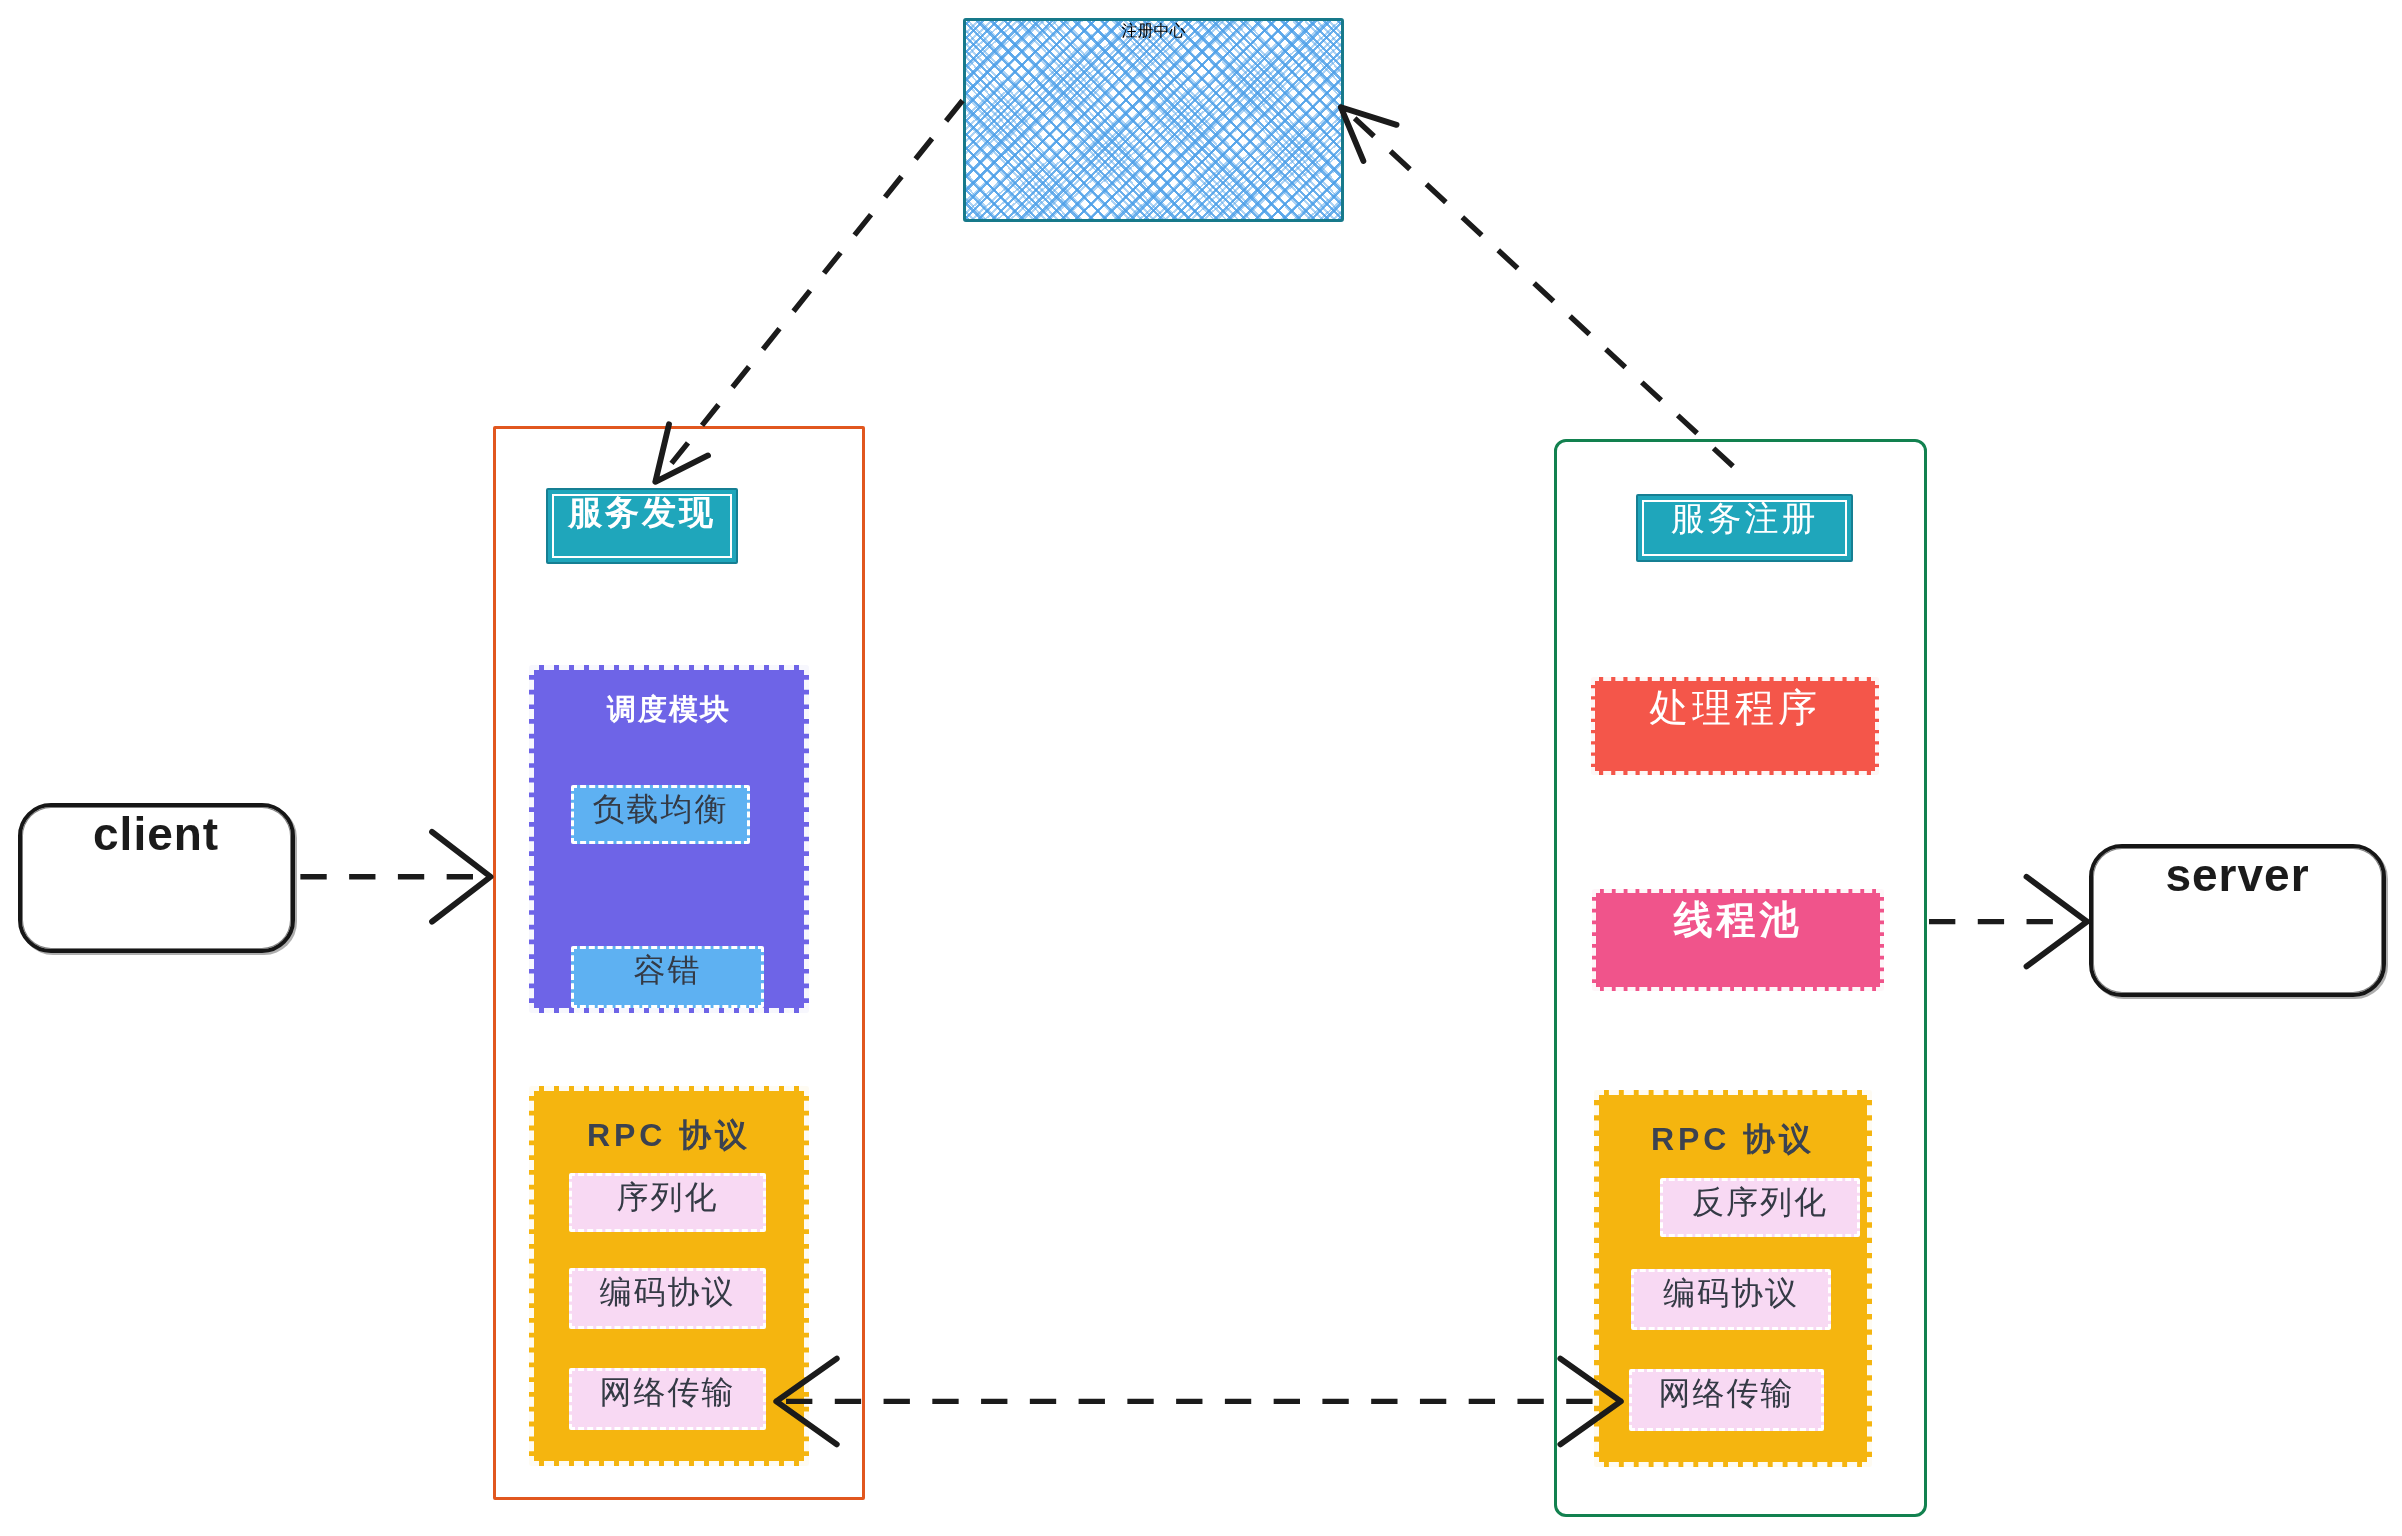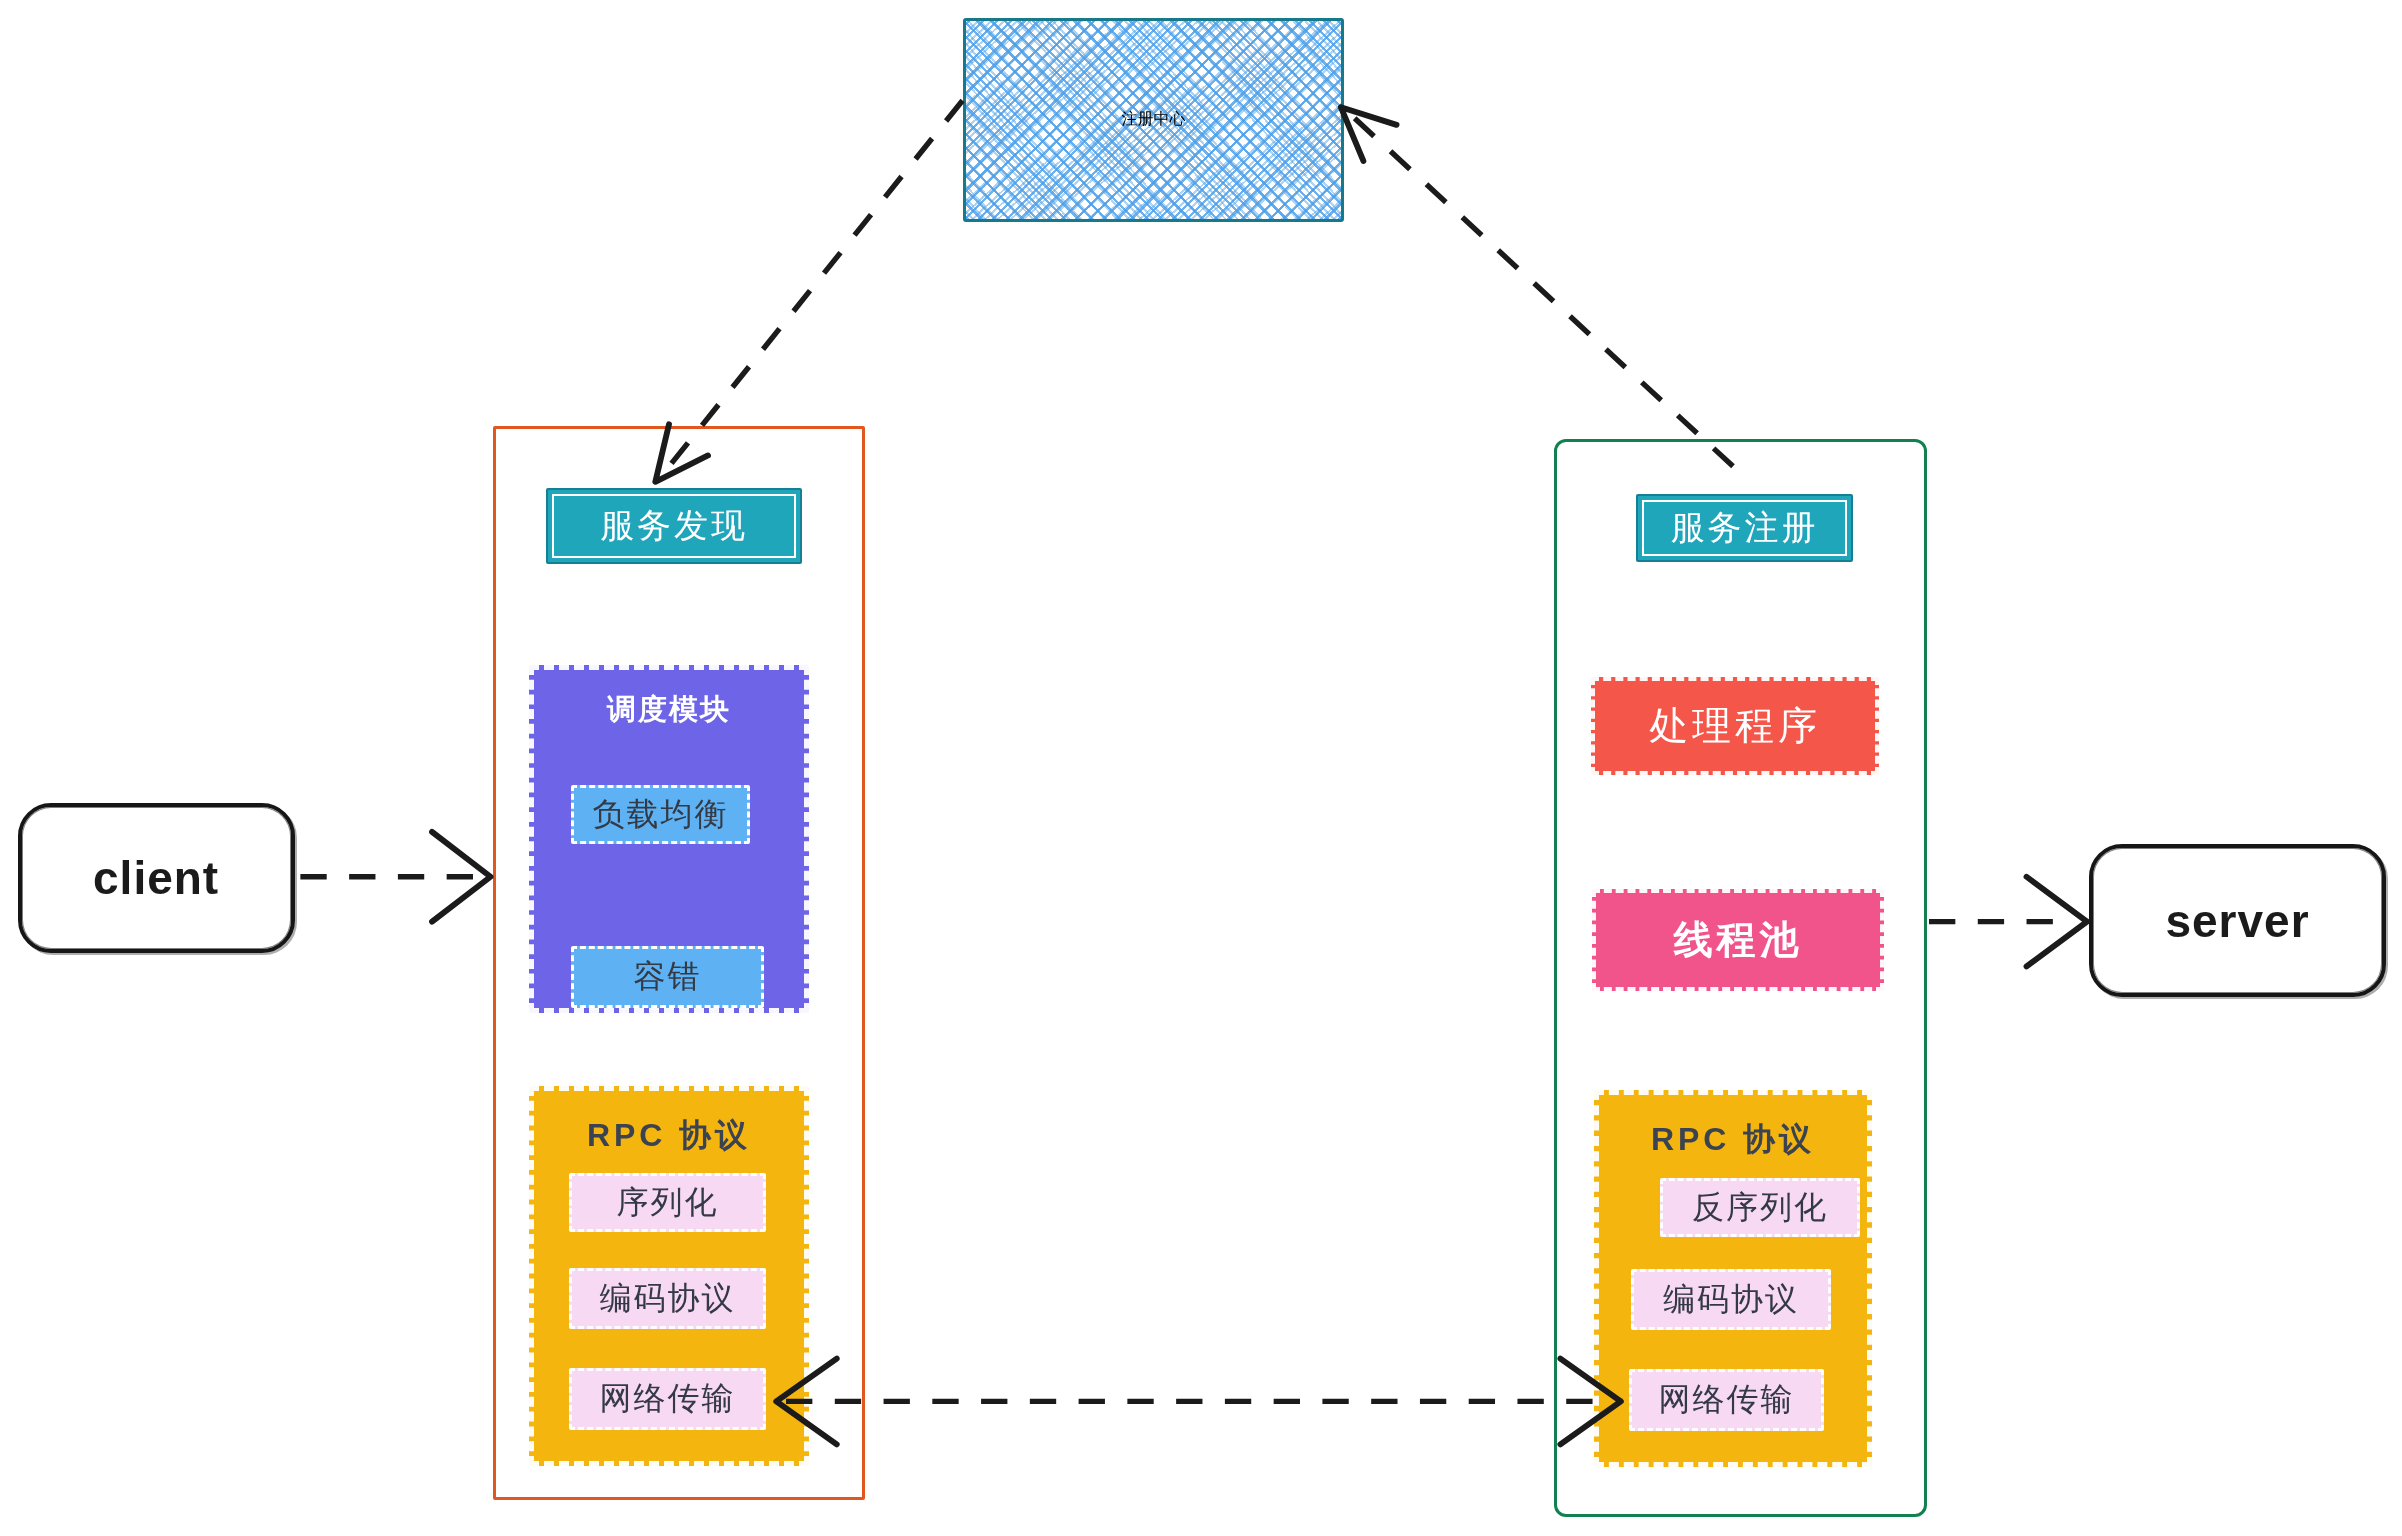--- a/index.html
+++ b/index.html
@@ -1,21 +1,21 @@
 <!DOCTYPE html>
 <html style="--registry-border: #17798a; --registry-hatch: #4a9ee8; --registry-text: #cf3c43; --client-column-border: #e1571f; --server-column-border: #12814f; --teal-box: #1fa6bb; --purple-box: #6e64e7; --light-blue-box: #5eb1f2; --yellow-box: #f5b50f; --pink-light-box: #f8d9f3; --red-box: #f4564a; --pink-box: #f0548b; --dark-text: #343a45; --ink: #1b1b1b;"><head>
 <meta charset="utf-8">
 <style>
   html,body{margin:0;padding:0;background:#ffffff;}
   .canvas{
     position:relative;width:2402px;height:1537px;background:#fff;overflow:hidden;
     font-family:"Liberation Sans","DejaVu Sans",sans-serif;
   }
   .abs{position:absolute;box-sizing:border-box;}
-  .center{display:flex;align-items:center;justify-content:center;text-align:center;}
+  .center{display:flex;align-items:flex-start;justify-content:center;text-align:center;}
 
   
   .registry{
     left:963px;top:17.6px;width:381px;height:204px;
     border:3.9px solid var(--registry-border,#17798a);
     border-radius:2.9px;
     background-color:#ffffff;
     background-image:
       repeating-linear-gradient(45deg,  rgba(74,158,232,.80) 0 2.3px, transparent 2.3px 9.8px),
       repeating-linear-gradient(-45deg, rgba(74,158,232,.80) 0 2.3px, transparent 2.3px 9.8px),
@@ -94,21 +94,21 @@
   <div class="abs center endpoint" style="left:17.6px;top:803px;width:277px;height:150px;">
     <span>client</span>
   </div>
 
   <div class="abs center endpoint" style="left:2089px;top:844px;width:297px;height:153px;">
     <span>server</span>
   </div>
 
   <div class="abs col-client">
 
-    <div class="abs center teal" style="left:50px;top:59px;width:256px;height:76px;">
+    <div class="abs center teal" style="left:50px;top:59px;width:192px;height:76px;font-weight:bold;">
       <span>服务发现</span>
     </div>
 
     <div class="abs purple" style="left:33px;top:236px;width:280px;height:348px;">
       <div class="center module-title">调度模块</div>
       <div class="abs center blue-chip" style="left:37px;top:115px;width:179px;height:59px;">
         <span>负载均衡</span>
       </div>
       <div class="abs center blue-chip" style="left:37px;top:244px;width:193px;height:62px;margin-top:32px;">
         <span>容错</span>

